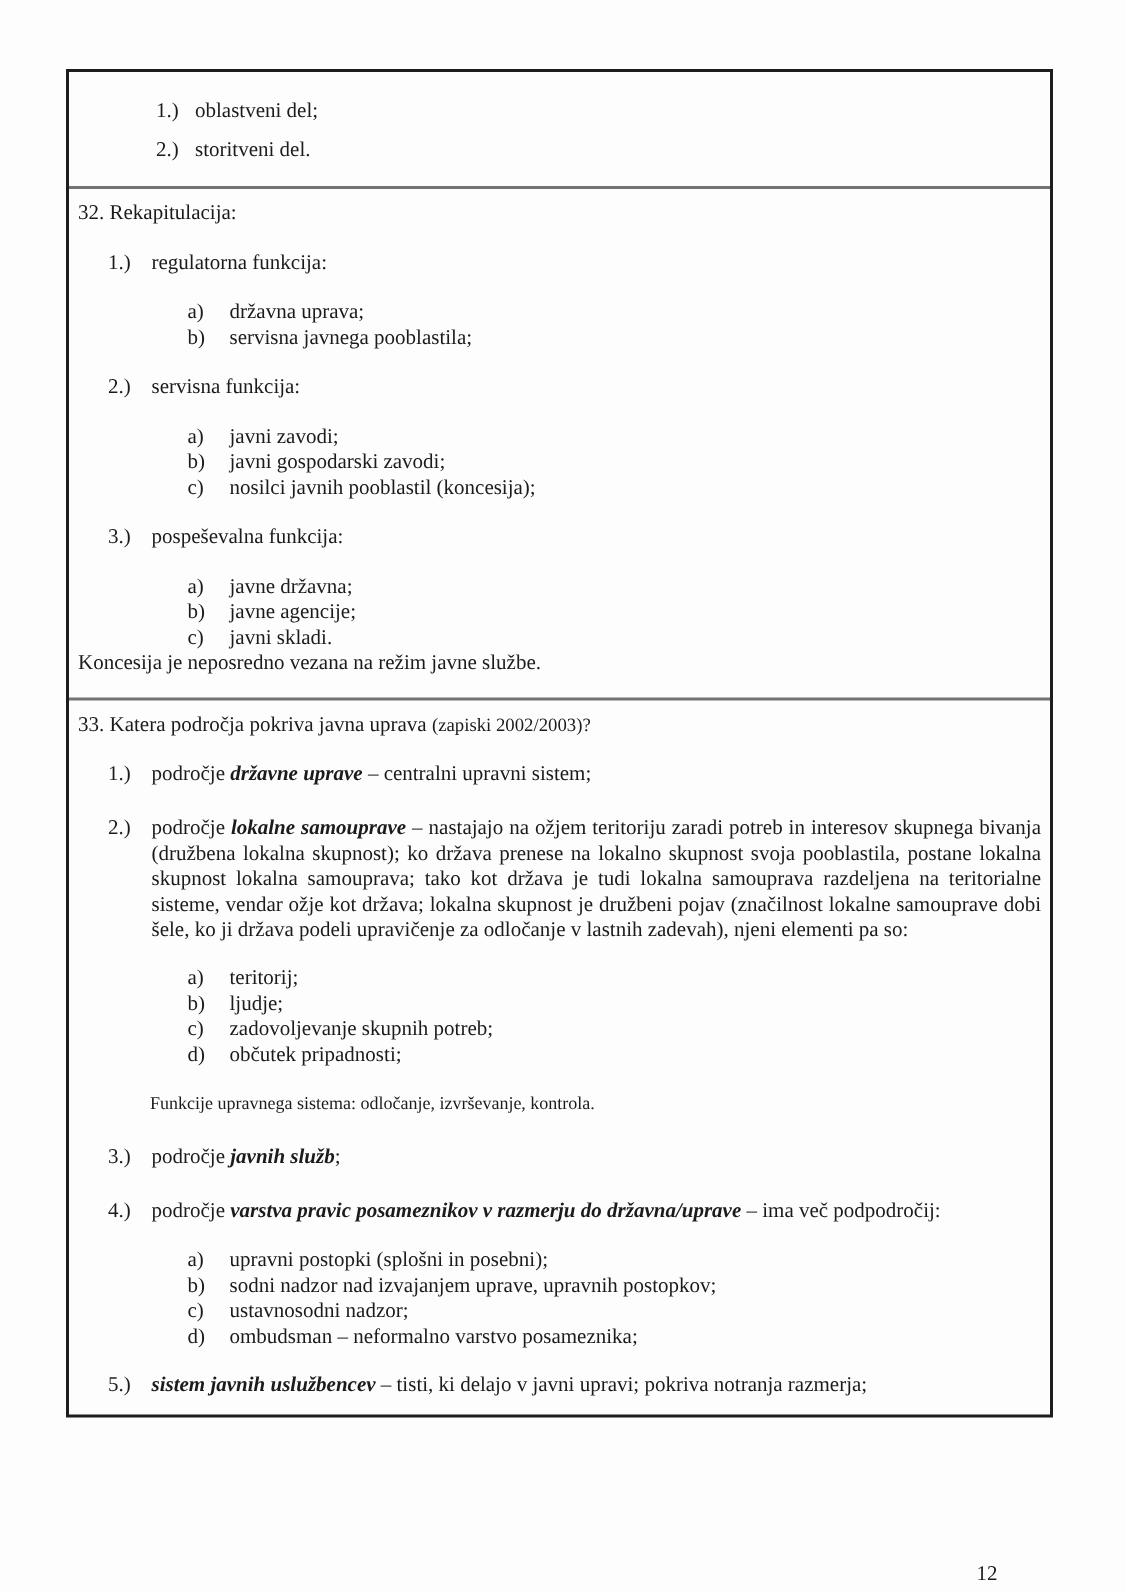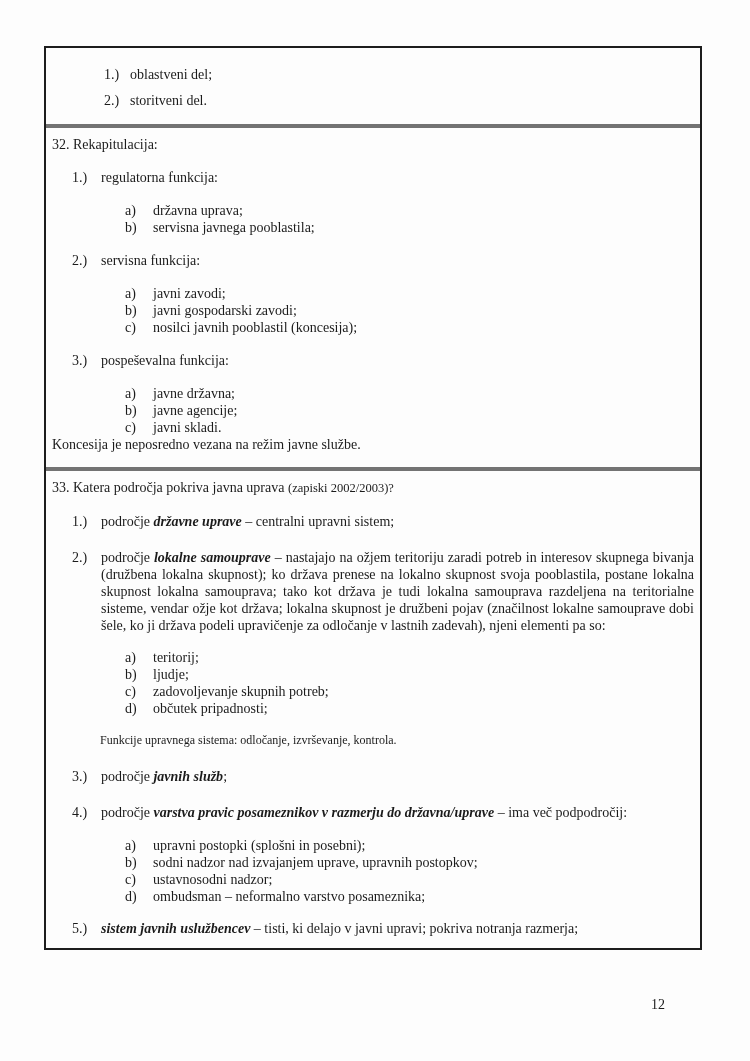--- a/index.html
+++ b/index.html
@@ -14,21 +14,21 @@
     overflow: hidden;
   }
   .doc-box {
     position: absolute;
     left: 44px; top: 46px;
     width: 654px;
     border: 2px solid #1d1d1d;
     background: #fdfdfd;
   }
   .row { padding: 8px 6px 14px 6px; }
-  .row + .row { border-top: 4px solid #737373; }
+  .row + .row { border-top: 2px solid #737373; }
   .row-top { padding: 18px 6px 15px 6px; }
   .row-q33 { padding-bottom: 11px; }
 
   .li { display: flex; }
   .li .m { flex: 0 0 auto; }
   .li .t { flex: 1 1 auto; }
 
   .row-top .li { margin-left: 52px; }
   .row-top .li .m { width: 26px; }
   .row-top .li + .li { margin-top: 9px; }
@@ -47,21 +47,21 @@
 
   .term {
     font-weight: 700;
     font-style: italic;
   }
   .note { font-size: 12px; margin-left: 48px; }
   .small { font-size: 12.5px; }
 
   .page-number {
     position: absolute;
-    top: 996px;
+    top: 1041px;
     right: 85px;
     font-size: 14px;
   }
 </style>
 </head>
 <body>
 
 <div class="page">
 
   <div class="doc-box">

